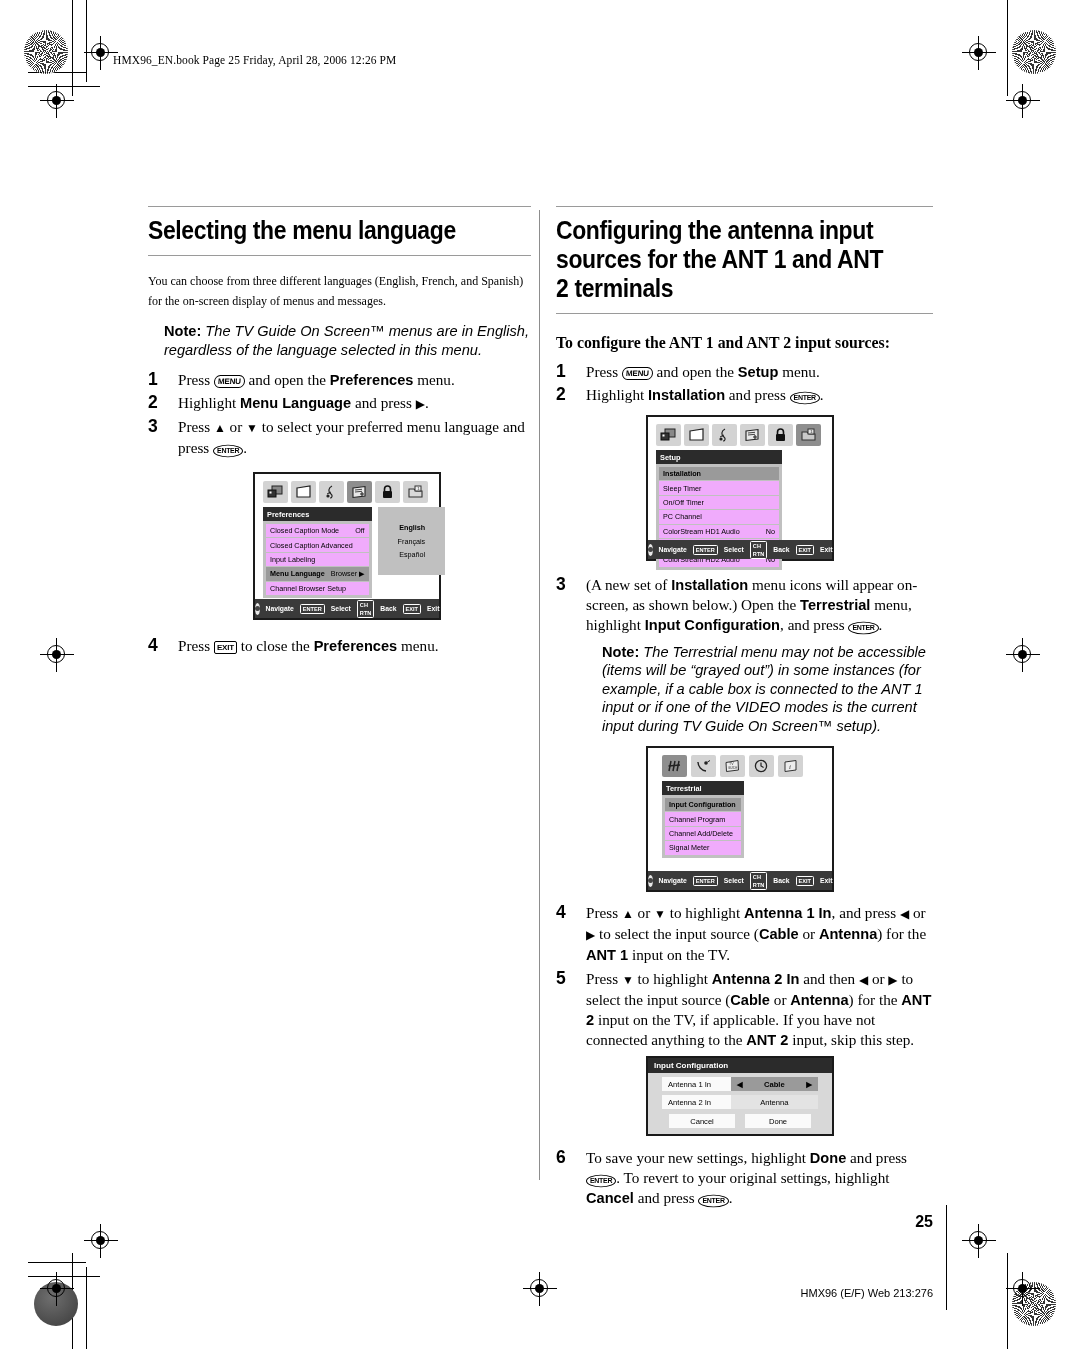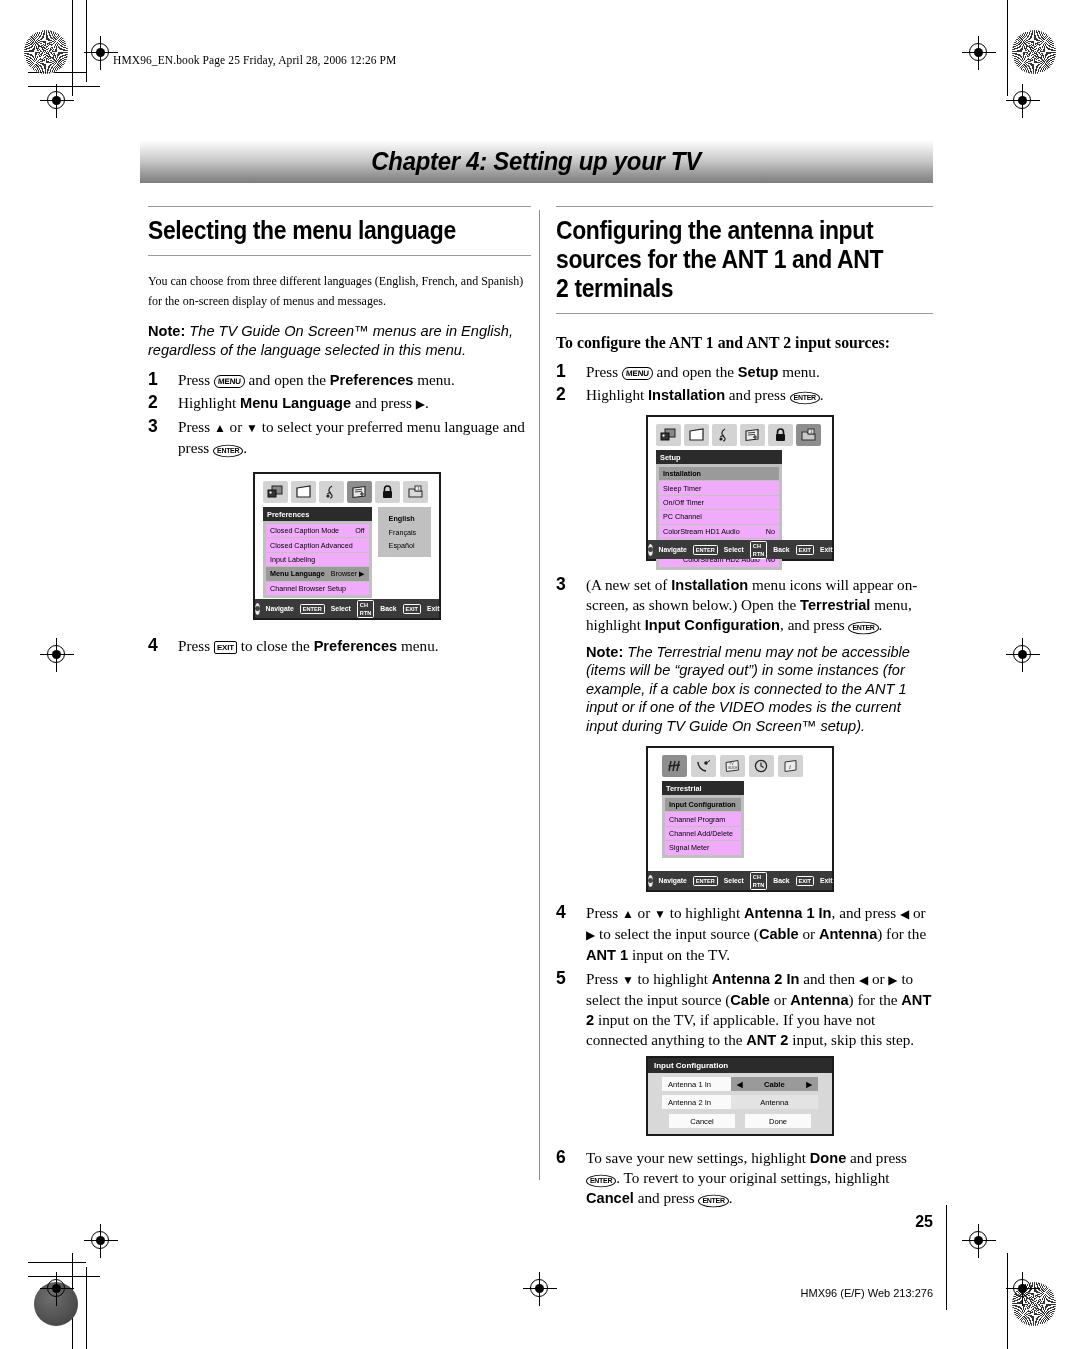--- a/index.html
+++ b/index.html
@@ -57,21 +57,21 @@
   .h1rule{height:1px;background:#9a9a9a;margin-bottom:9px;}
   .h1rule.bot{margin-top:10px;margin-bottom:16px;}
   h2.sec{
     font-family:"Liberation Sans", sans-serif;
     font-weight:bold;font-size:25.5px;line-height:29px;
     margin:0;letter-spacing:-.4px;transform:scaleX(.9);transform-origin:left center;
   }
 
   p.body{font-size:12px;line-height:19.6px;margin:0 0 11px 0;}
   .note{font-style:italic;font-size:14.6px;line-height:18.4px;
-    font-family:"Liberation Sans", sans-serif;margin:0 0 11px 0;}
+    font-family:"Liberation Sans", sans-serif;margin:0 0 11px 16px;}
   .note b{font-style:normal;}
   .note i{font-style:italic;}
   .subhead{font-weight:bold;font-size:15.8px;margin:14px 0 10px 0;}
 
   ol.steps{list-style:none;margin:0;padding:0;}
   ol.steps > li{position:relative;padding-left:30px;margin-bottom:3px;
     font-size:15.2px;line-height:20px;}
   ol.steps > li .num{position:absolute;left:0;top:-1px;
     font-family:"Liberation Sans", sans-serif;font-weight:bold;font-size:17.5px;}
   ol.steps > li b{font-family:"Liberation Sans", sans-serif;font-weight:bold;font-size:14.6px;}
@@ -104,21 +104,21 @@
   .osd .ptitle{background:#2b2b2b;color:#fff;
     font-family:"Liberation Sans", sans-serif;font-weight:bold;font-size:7.4px;
     padding:2.5px 4px;margin:-3px -3px 3px -3px;}
   .osd .row{background:#f0abfc;border-bottom:1px solid #c0c0c0;
     font-family:"Liberation Sans", sans-serif;font-size:7.2px;
     padding:2.2px 4px;display:flex;justify-content:space-between;gap:6px;
     white-space:nowrap;}
   .osd .row:last-child{border-bottom:none;}
   .osd .row.hl{background:#9a9a9a;font-weight:bold;color:#000;}
   .osd .row .val{font-weight:normal;}
-  .osd .lang{background:#c0c0c0;padding:5px;align-self:flex-start;}
+  .osd .lang{background:#c0c0c0;padding:14px;align-self:flex-start;text-align:right;}
   .osd .lang .row{background:#c0c0c0;border:none;padding:2.2px 6px;display:block;}
   .osd .lang .row.hl{background:#c0c0c0;font-weight:bold;}
   .osd .navbar{position:absolute;left:0;right:0;bottom:0;height:19px;
     background:#3a3a3a;color:#fff;display:flex;align-items:center;
     justify-content:center;gap:6px;
     font-family:"Liberation Sans", sans-serif;font-size:6.8px;font-weight:bold;}
   .osd .navbar .nk{border:1px solid #fff;border-radius:1.5px;
     padding:0 2px;font-size:5.6px;line-height:8px;display:inline-block;}
   .osd .navbar .pad{width:12px;height:12px;border-radius:50%;background:#e8e8e8;
     display:inline-flex;align-items:center;justify-content:center;}
@@ -235,23 +235,20 @@
       <div class="circ"></div>
       <div class="hl"></div>
       <div class="vl"></div>
       <div class="dot"></div>
     </div>
 
   <div class="cropline" style="right:133px;top:1205px;width:1px;height:105px;"></div>
 
   <div class="filehdr">HMX96_EN.book  Page 25  Friday, April 28, 2006  12:26 PM</div>
 
-  <div class="chapbar">
-    <div class="chaptitle">Chapter 4: Setting up your TV</div>
-  </div>
 
   <div class="coldiv"></div>
 
   <div class="col colL">
     <div class="h1rule"></div>
     <h2 class="sec">Selecting the menu language</h2>
     <div class="h1rule bot"></div>
 
     <p class="body">You can choose from three different languages (English, French, and Spanish) for the on-screen display of menus and messages.</p>
 
@@ -450,21 +447,21 @@
               <span class="val"></span>
             </div>
           <div class="row">
               <span>ColorStream HD1 Audio</span>
               <span class="val">No</span>
             </div>
           <div class="row">
               <span>HDMI 1 Audio</span>
               <span class="val">Auto</span>
             </div>
-          <div class="row" style="position:relative;justify-content:flex-end;">
+          <div class="row" style="position:relative;">
               <span class="scrollarrow" style="position:absolute;left:-7px;top:2px;">▼</span>
               <span>ColorStream HD2 Audio</span>
               <span class="val">No</span>
             </div>
         </div>
       </div>
       <div class="navbar">
         <span class="pad">
             <i></i>
           </span>

